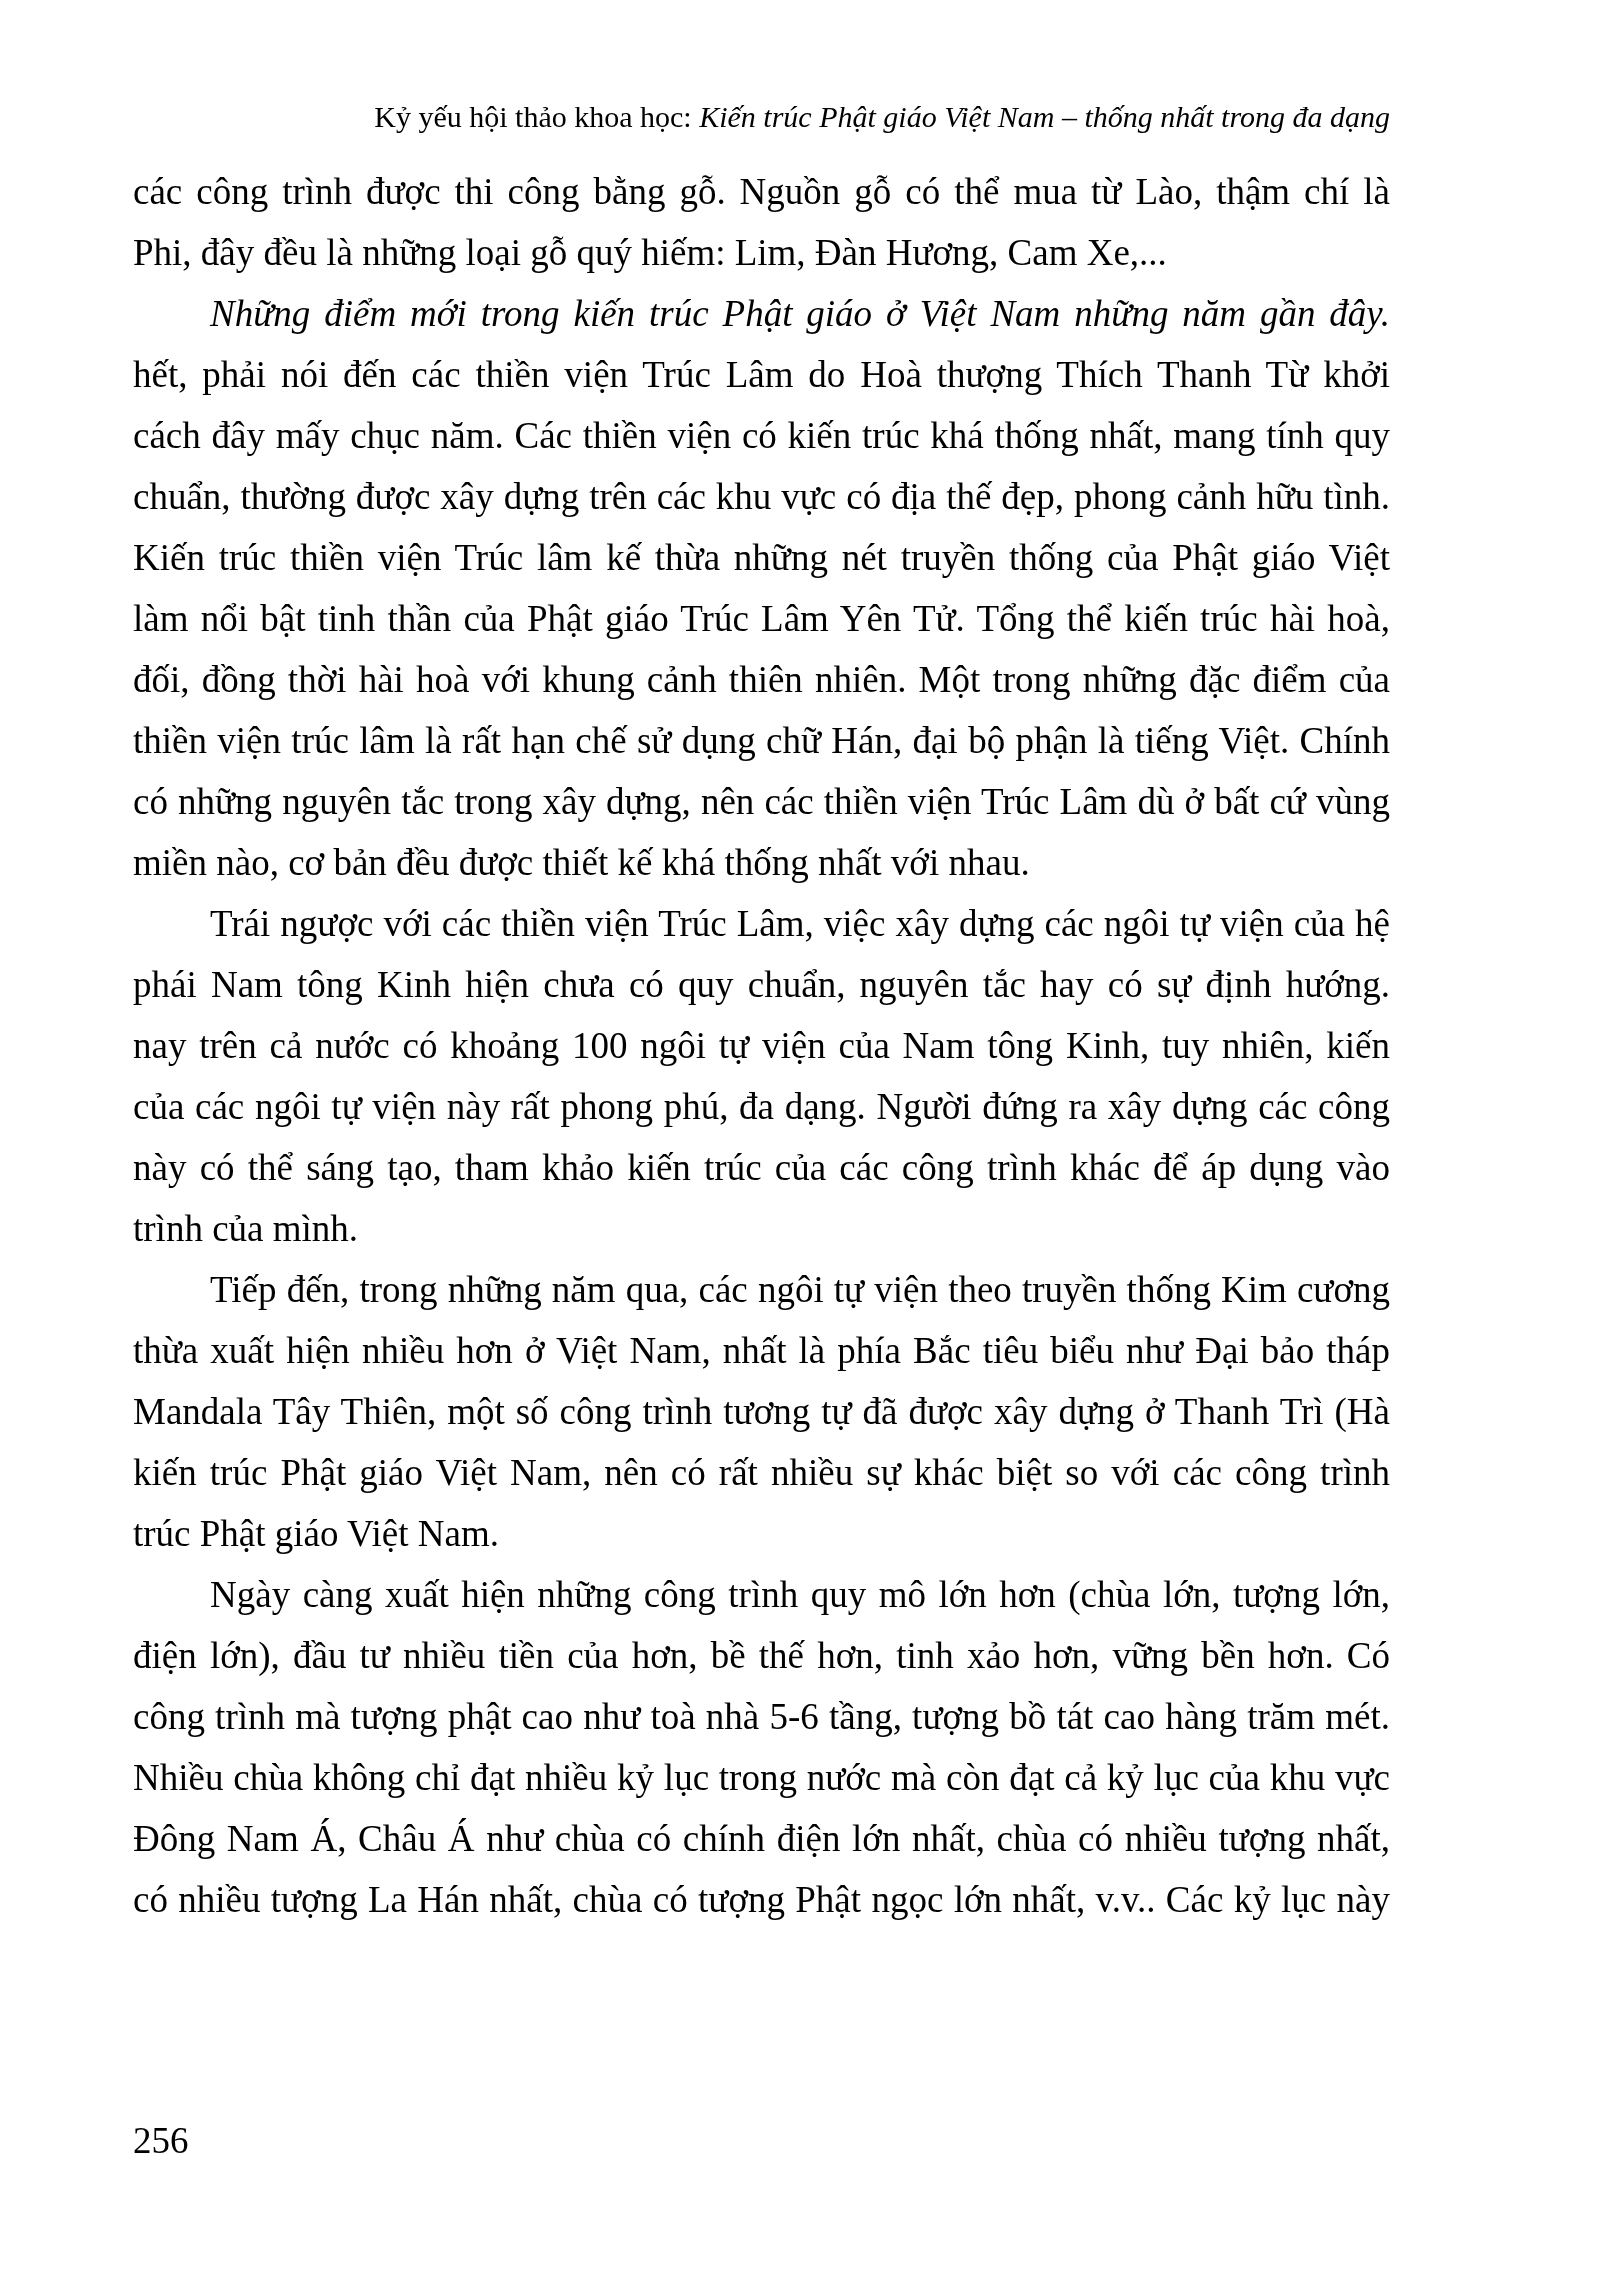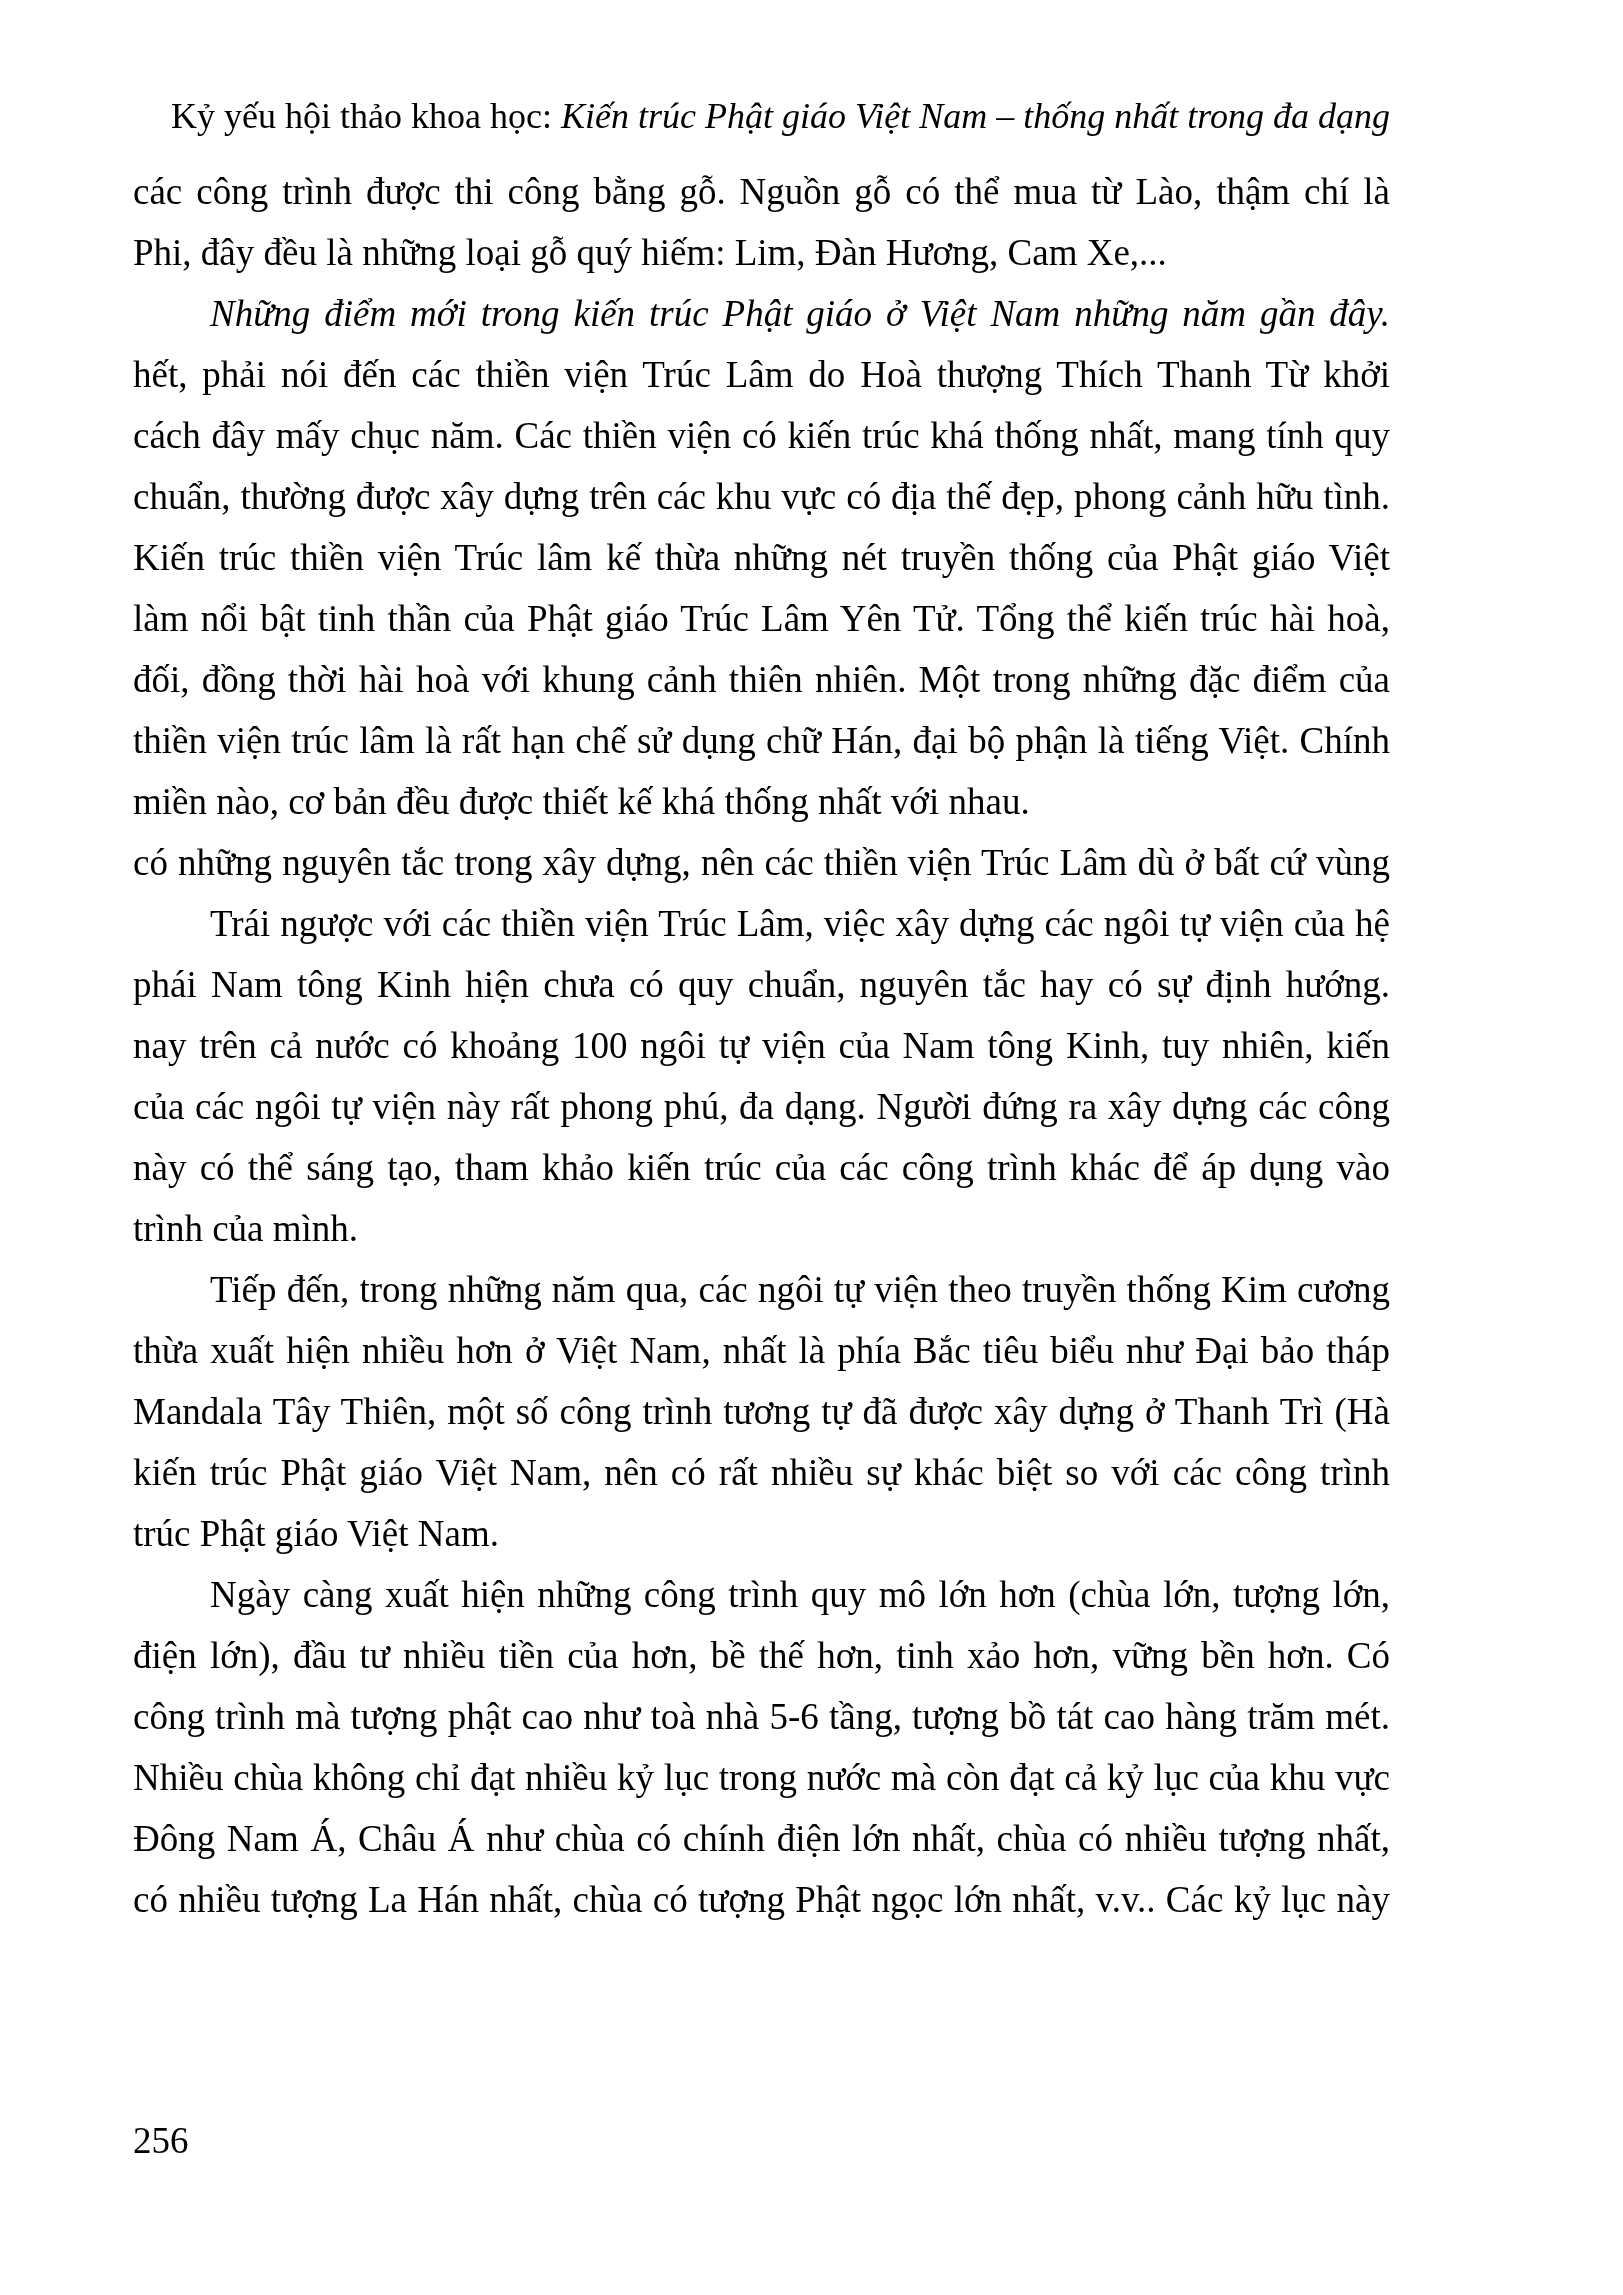--- a/index.html
+++ b/index.html
@@ -15,21 +15,21 @@
     font-family: "Liberation Serif", "DejaVu Serif", serif;
     color: #000000;
     overflow: hidden;
   }
   #running-header {
     position: absolute;
     left: 133px;
     top: 96px;
     width: 1257px;
     text-align: right;
-    font-size: 36px;
+    font-size: 30px;
     line-height: 41px;
     white-space: nowrap;
   }
   .italic { font-style: italic; }
   #body-text {
     position: absolute;
     left: 133px;
     top: 161px;
     width: 1257px;
     font-size: 37px;
@@ -69,22 +69,22 @@
       <div class="line"><span>các công trình được thi công bằng gỗ. Nguồn gỗ có thể mua từ Lào, thậm chí là Nam</span></div>
       <div class="line para-end"><span>Phi, đây đều là những loại gỗ quý hiếm: Lim, Đàn Hương, Cam Xe,...</span></div>
       <div class="line indent"><span class="italic">Những điểm mới trong kiến trúc Phật giáo ở Việt Nam những năm gần đây.</span></div>
       <div class="line"><span>hết, phải nói đến các thiền viện Trúc Lâm do Hoà thượng Thích Thanh Từ khởi xướng</span></div>
       <div class="line"><span>cách đây mấy chục năm. Các thiền viện có kiến trúc khá thống nhất, mang tính quy</span></div>
       <div class="line"><span>chuẩn, thường được xây dựng trên các khu vực có địa thế đẹp, phong cảnh hữu tình.</span></div>
       <div class="line"><span>Kiến trúc thiền viện Trúc lâm kế thừa những nét truyền thống của Phật giáo Việt Nam,</span></div>
       <div class="line"><span>làm nổi bật tinh thần của Phật giáo Trúc Lâm Yên Tử. Tổng thể kiến trúc hài hoà, cân</span></div>
       <div class="line"><span>đối, đồng thời hài hoà với khung cảnh thiên nhiên. Một trong những đặc điểm của các</span></div>
       <div class="line"><span>thiền viện trúc lâm là rất hạn chế sử dụng chữ Hán, đại bộ phận là tiếng Việt. Chính vì</span></div>
+      <div class="line"><span>có những nguyên tắc trong xây dựng, nên các thiền viện Trúc Lâm dù ở bất cứ vùng</span></div>
       <div class="line para-end"><span>miền nào, cơ bản đều được thiết kế khá thống nhất với nhau.</span></div>
-      <div class="line"><span>có những nguyên tắc trong xây dựng, nên các thiền viện Trúc Lâm dù ở bất cứ vùng</span></div>
       <div class="line indent"><span>Trái ngược với các thiền viện Trúc Lâm, việc xây dựng các ngôi tự viện của hệ</span></div>
       <div class="line"><span>phái Nam tông Kinh hiện chưa có quy chuẩn, nguyên tắc hay có sự định hướng. Hiện</span></div>
       <div class="line"><span>nay trên cả nước có khoảng 100 ngôi tự viện của Nam tông Kinh, tuy nhiên, kiến trúc</span></div>
       <div class="line"><span>của các ngôi tự viện này rất phong phú, đa dạng. Người đứng ra xây dựng các công trình</span></div>
       <div class="line"><span>này có thể sáng tạo, tham khảo kiến trúc của các công trình khác để áp dụng vào công</span></div>
       <div class="line para-end"><span>trình của mình.</span></div>
       <div class="line indent"><span>Tiếp đến, trong những năm qua, các ngôi tự viện theo truyền thống Kim cương</span></div>
       <div class="line"><span>thừa xuất hiện nhiều hơn ở Việt Nam, nhất là phía Bắc tiêu biểu như Đại bảo tháp</span></div>
       <div class="line"><span>Mandala Tây Thiên, một số công trình tương tự đã được xây dựng ở Thanh Trì (Hà</span></div>
       <div class="line"><span>kiến trúc Phật giáo Việt Nam, nên có rất nhiều sự khác biệt so với các công trình kiến</span></div>

